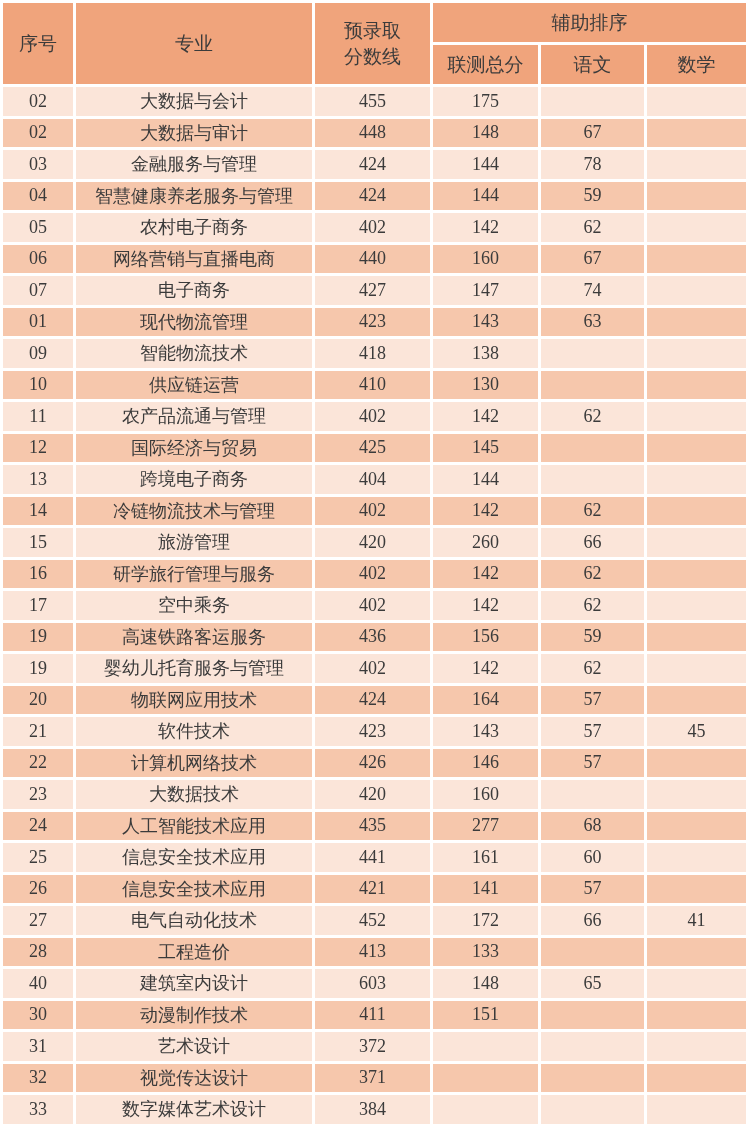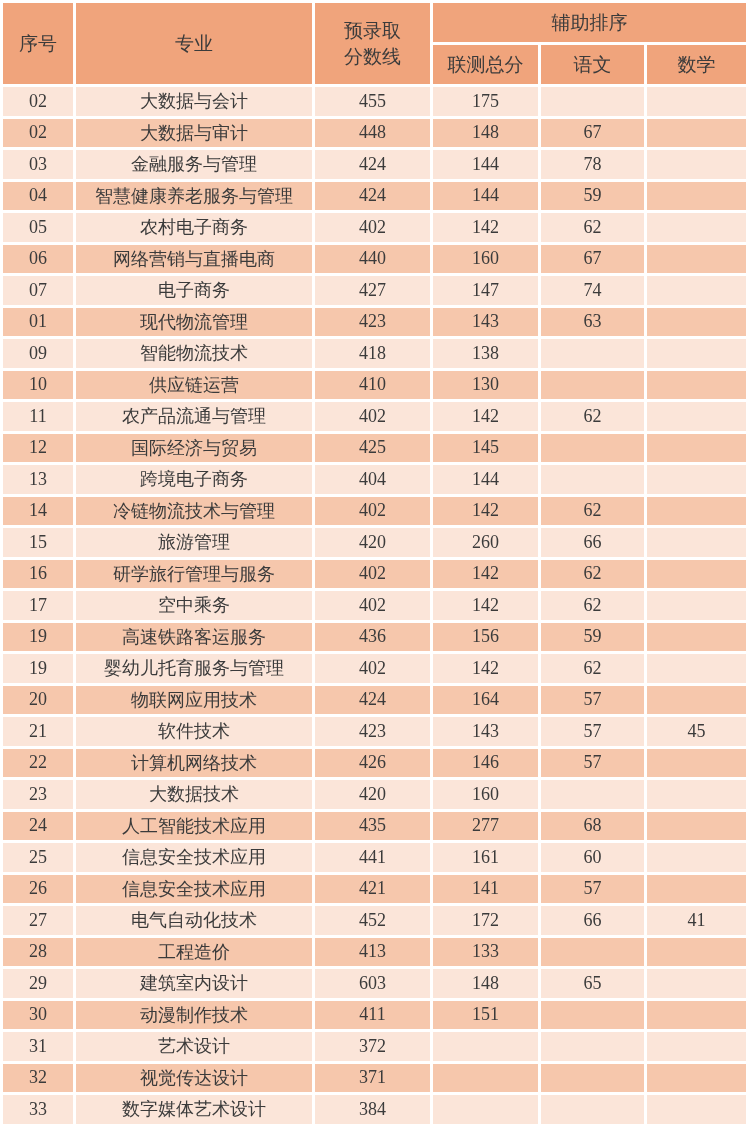--- a/index.html
+++ b/index.html
@@ -291,21 +291,21 @@
         </tr>
         <tr class="row-dark">
           <td>28</td>
           <td>工程造价</td>
           <td>413</td>
           <td>133</td>
           <td></td>
           <td></td>
         </tr>
         <tr class="row-light">
-          <td>29</td>
+          <td>40</td>
           <td>建筑室内设计</td>
           <td>603</td>
           <td>148</td>
           <td>65</td>
           <td></td>
         </tr>
         <tr class="row-dark">
           <td>30</td>
           <td>动漫制作技术</td>
           <td>411</td>

